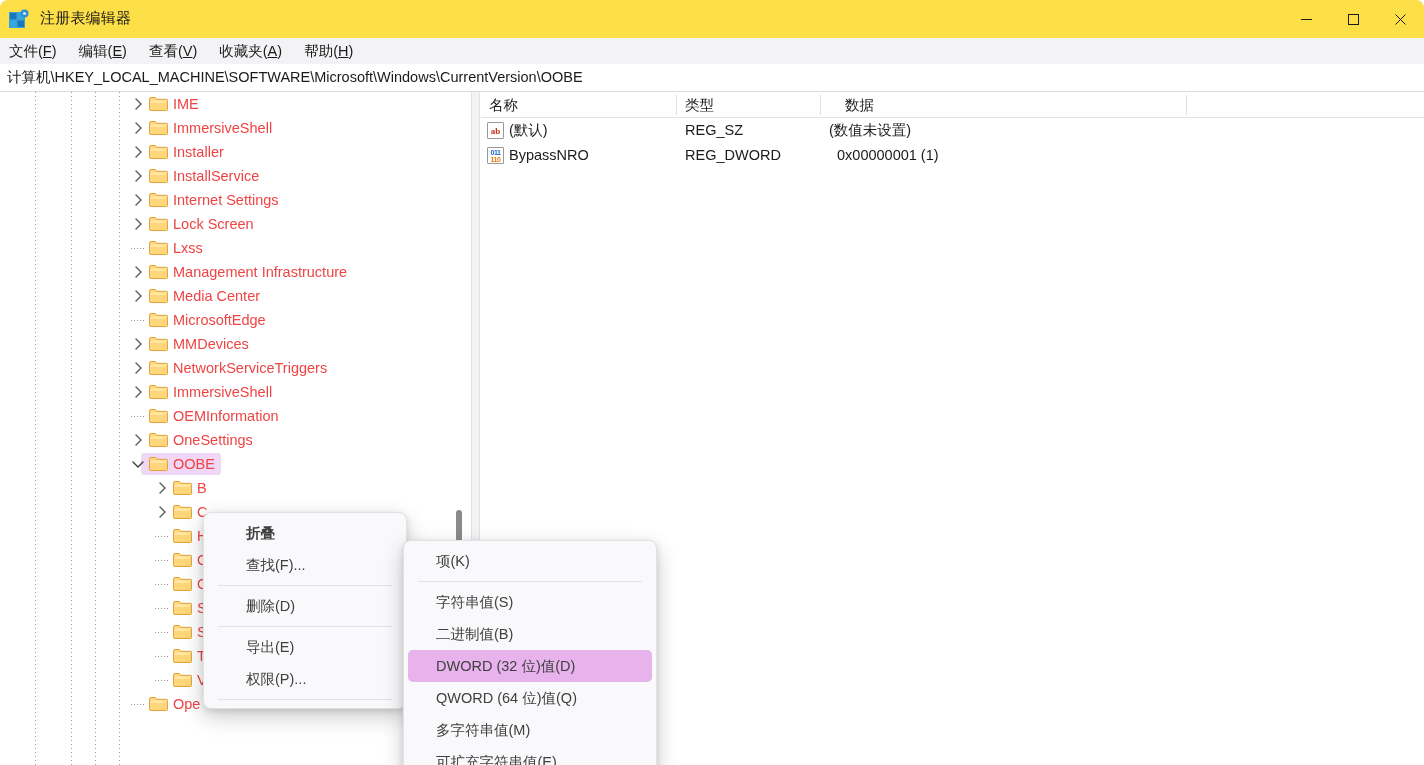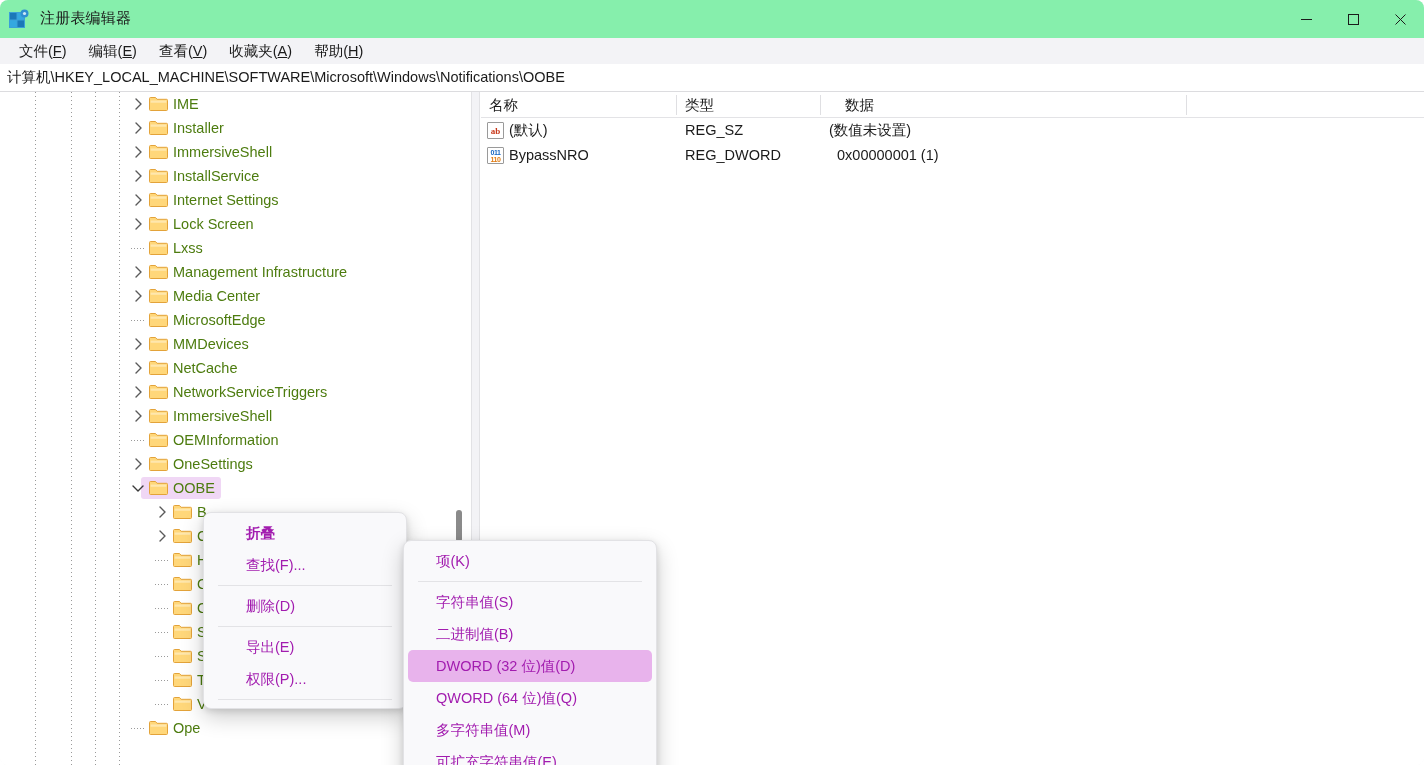--- a/index.html
+++ b/index.html
@@ -14,21 +14,21 @@
     width: 1424px; height: 765px;
     background: #f3f3f6;
     border-radius: 8px;
     overflow: hidden;
   }
 
   
   .titlebar {
     position: absolute; left: 0; top: 0;
     width: 1424px; height: 38px;
-    background: #86efac;
+    background: #fde047;
     display: flex; align-items: center;
   }
   .app-icon {
     position: absolute; left: 8px; top: 9px;
     width: 22px; height: 21px;
   }
   .title-text {
     position: absolute; left: 40px; top: 9px;
     font-size: 15px; color: #1b1b1b;
     letter-spacing: .2px;
@@ -41,21 +41,20 @@
     width: 47px; height: 38px;
     display: flex; align-items: center; justify-content: center;
   }
 
   
   .menubar {
     position: absolute; left: 0; top: 38px;
     width: 1163px; height: 26px;
     background: #f3f3f6;
     display: flex; align-items: center;
-    padding-left: 10px;
   }
   .menu-item {
     font-size: 14.5px; color: #1b1b1b;
     padding: 2px 9px; margin-right: 4px;
     white-space: nowrap;
   }
   .menu-item u { text-decoration: underline; }
 
   
   .addressbar {
@@ -128,21 +127,21 @@
     background-image: linear-gradient(to right, #9a9a9a 1px, transparent 1px);
     background-size: 3px 1px;
     top: 12px;
   }
   .folder {
     position: absolute;
     width: 19px; height: 15px;
   }
   .tree-label {
     position: absolute;
-    font-size: 14.5px; color: #4d7c0f;
+    font-size: 14.5px; color: #ef4444;
     line-height: 24px;
   }
 
   
   .tree-scroll {
     position: absolute; right: 7px; top: 0;
     width: 10px; height: 673px;
     background: transparent;
   }
   .tree-scroll .thumb {
@@ -209,21 +208,21 @@
     border-radius: 8px;
     box-shadow: 0 8px 22px rgba(0,0,0,.20), 0 2px 6px rgba(0,0,0,.12);
     padding: 4px 4px;
     overflow: hidden;
   }
   .ctx-item {
     position: relative;
     height: 32px;
     display: flex; align-items: center;
     padding-left: 38px; padding-right: 14px;
-    font-size: 14.5px; color: #a21caf;
+    font-size: 14.5px; color: #404040;
     border-radius: 5px;
     white-space: nowrap;
   }
   .ctx-item.bold { font-weight: bold; }
   .ctx-item.selected { background: #e8b3ec; }
   .ctx-sep {
     height: 1px; margin: 4px 10px;
     background: #e3e3e6;
   }
   .ctx-arrow {
@@ -273,21 +272,21 @@
 
   <div class="menubar">
     <div class="menu-item"><span>文件(</span><u>F</u><span>)</span></div>
     <div class="menu-item"><span>编辑(</span><u>E</u><span>)</span></div>
     <div class="menu-item"><span>查看(</span><u>V</u><span>)</span></div>
     <div class="menu-item"><span>收藏夹(</span><u>A</u><span>)</span></div>
     <div class="menu-item"><span>帮助(</span><u>H</u><span>)</span></div>
   </div>
 
   <div class="addressbar">
-    <span class="path">计算机\HKEY_LOCAL_MACHINE\SOFTWARE\Microsoft\Windows\Notifications\OOBE</span>
+    <span class="path">计算机\HKEY_LOCAL_MACHINE\SOFTWARE\Microsoft\Windows\CurrentVersion\OOBE</span>
   </div>
 
   <div class="content">
 
     <div class="tree-pane">
       <div class="guides">
         <div class="guide" style="left:35px"></div>
         <div class="guide" style="left:71px"></div>
         <div class="guide" style="left:95px"></div>
         <div class="guide" style="left:119px"></div>
@@ -308,44 +307,44 @@
           <div class="tree-row">
             <span class="chev" style="left:130px">
               <svg width="9" height="12" viewBox="0 0 9 12">
                 <path d="M2 1 L7 6 L2 11" fill="none" stroke="#5a5a5a" stroke-width="1.4" stroke-linecap="round" stroke-linejoin="round"></path>
               </svg>
             </span>
             <span class="folder" style="left:149px;top:4px"><svg width="19" height="15" viewBox="0 0 19 15">
                 <path d="M0.5 2.5 a1 1 0 0 1 1-1 h5 l1.6 1.8 h9.4 a1 1 0 0 1 1 1 v9.2 a1 1 0 0 1 -1 1 h-16 a1 1 0 0 1 -1 -1 z" fill="#ffd77a" stroke="#e3a33a" stroke-width="1"></path>
                 <path d="M1.6 4.6 h15.8 v2.2 h-15.8 z" fill="#ffe7ad"></path>
               </svg></span>
+            <span class="tree-label" style="left:173px">ImmersiveShell</span>
+          </div>
+          <div class="tree-row">
+            <span class="chev" style="left:130px">
+              <svg width="9" height="12" viewBox="0 0 9 12">
+                <path d="M2 1 L7 6 L2 11" fill="none" stroke="#5a5a5a" stroke-width="1.4" stroke-linecap="round" stroke-linejoin="round"></path>
+              </svg>
+            </span>
+            <span class="folder" style="left:149px;top:4px"><svg width="19" height="15" viewBox="0 0 19 15">
+                <path d="M0.5 2.5 a1 1 0 0 1 1-1 h5 l1.6 1.8 h9.4 a1 1 0 0 1 1 1 v9.2 a1 1 0 0 1 -1 1 h-16 a1 1 0 0 1 -1 -1 z" fill="#ffd77a" stroke="#e3a33a" stroke-width="1"></path>
+                <path d="M1.6 4.6 h15.8 v2.2 h-15.8 z" fill="#ffe7ad"></path>
+              </svg></span>
             <span class="tree-label" style="left:173px">Installer</span>
           </div>
           <div class="tree-row">
             <span class="chev" style="left:130px">
               <svg width="9" height="12" viewBox="0 0 9 12">
                 <path d="M2 1 L7 6 L2 11" fill="none" stroke="#5a5a5a" stroke-width="1.4" stroke-linecap="round" stroke-linejoin="round"></path>
               </svg>
             </span>
             <span class="folder" style="left:149px;top:4px"><svg width="19" height="15" viewBox="0 0 19 15">
                 <path d="M0.5 2.5 a1 1 0 0 1 1-1 h5 l1.6 1.8 h9.4 a1 1 0 0 1 1 1 v9.2 a1 1 0 0 1 -1 1 h-16 a1 1 0 0 1 -1 -1 z" fill="#ffd77a" stroke="#e3a33a" stroke-width="1"></path>
                 <path d="M1.6 4.6 h15.8 v2.2 h-15.8 z" fill="#ffe7ad"></path>
               </svg></span>
-            <span class="tree-label" style="left:173px">ImmersiveShell</span>
-          </div>
-          <div class="tree-row">
-            <span class="chev" style="left:130px">
-              <svg width="9" height="12" viewBox="0 0 9 12">
-                <path d="M2 1 L7 6 L2 11" fill="none" stroke="#5a5a5a" stroke-width="1.4" stroke-linecap="round" stroke-linejoin="round"></path>
-              </svg>
-            </span>
-            <span class="folder" style="left:149px;top:4px"><svg width="19" height="15" viewBox="0 0 19 15">
-                <path d="M0.5 2.5 a1 1 0 0 1 1-1 h5 l1.6 1.8 h9.4 a1 1 0 0 1 1 1 v9.2 a1 1 0 0 1 -1 1 h-16 a1 1 0 0 1 -1 -1 z" fill="#ffd77a" stroke="#e3a33a" stroke-width="1"></path>
-                <path d="M1.6 4.6 h15.8 v2.2 h-15.8 z" fill="#ffe7ad"></path>
-              </svg></span>
             <span class="tree-label" style="left:173px">InstallService</span>
           </div>
           <div class="tree-row">
             <span class="chev" style="left:130px">
               <svg width="9" height="12" viewBox="0 0 9 12">
                 <path d="M2 1 L7 6 L2 11" fill="none" stroke="#5a5a5a" stroke-width="1.4" stroke-linecap="round" stroke-linejoin="round"></path>
               </svg>
             </span>
             <span class="folder" style="left:149px;top:4px"><svg width="19" height="15" viewBox="0 0 19 15">
                 <path d="M0.5 2.5 a1 1 0 0 1 1-1 h5 l1.6 1.8 h9.4 a1 1 0 0 1 1 1 v9.2 a1 1 0 0 1 -1 1 h-16 a1 1 0 0 1 -1 -1 z" fill="#ffd77a" stroke="#e3a33a" stroke-width="1"></path>
@@ -409,32 +408,20 @@
             <span class="chev" style="left:130px">
               <svg width="9" height="12" viewBox="0 0 9 12">
                 <path d="M2 1 L7 6 L2 11" fill="none" stroke="#5a5a5a" stroke-width="1.4" stroke-linecap="round" stroke-linejoin="round"></path>
               </svg>
             </span>
             <span class="folder" style="left:149px;top:4px"><svg width="19" height="15" viewBox="0 0 19 15">
                 <path d="M0.5 2.5 a1 1 0 0 1 1-1 h5 l1.6 1.8 h9.4 a1 1 0 0 1 1 1 v9.2 a1 1 0 0 1 -1 1 h-16 a1 1 0 0 1 -1 -1 z" fill="#ffd77a" stroke="#e3a33a" stroke-width="1"></path>
                 <path d="M1.6 4.6 h15.8 v2.2 h-15.8 z" fill="#ffe7ad"></path>
               </svg></span>
             <span class="tree-label" style="left:173px">MMDevices</span>
-          </div>
-          <div class="tree-row">
-            <span class="chev" style="left:130px">
-              <svg width="9" height="12" viewBox="0 0 9 12">
-                <path d="M2 1 L7 6 L2 11" fill="none" stroke="#5a5a5a" stroke-width="1.4" stroke-linecap="round" stroke-linejoin="round"></path>
-              </svg>
-            </span>
-            <span class="folder" style="left:149px;top:4px"><svg width="19" height="15" viewBox="0 0 19 15">
-                <path d="M0.5 2.5 a1 1 0 0 1 1-1 h5 l1.6 1.8 h9.4 a1 1 0 0 1 1 1 v9.2 a1 1 0 0 1 -1 1 h-16 a1 1 0 0 1 -1 -1 z" fill="#ffd77a" stroke="#e3a33a" stroke-width="1"></path>
-                <path d="M1.6 4.6 h15.8 v2.2 h-15.8 z" fill="#ffe7ad"></path>
-              </svg></span>
-            <span class="tree-label" style="left:173px">NetCache</span>
           </div>
           <div class="tree-row">
             <span class="chev" style="left:130px">
               <svg width="9" height="12" viewBox="0 0 9 12">
                 <path d="M2 1 L7 6 L2 11" fill="none" stroke="#5a5a5a" stroke-width="1.4" stroke-linecap="round" stroke-linejoin="round"></path>
               </svg>
             </span>
             <span class="folder" style="left:149px;top:4px"><svg width="19" height="15" viewBox="0 0 19 15">
                 <path d="M0.5 2.5 a1 1 0 0 1 1-1 h5 l1.6 1.8 h9.4 a1 1 0 0 1 1 1 v9.2 a1 1 0 0 1 -1 1 h-16 a1 1 0 0 1 -1 -1 z" fill="#ffd77a" stroke="#e3a33a" stroke-width="1"></path>
                 <path d="M1.6 4.6 h15.8 v2.2 h-15.8 z" fill="#ffe7ad"></path>

